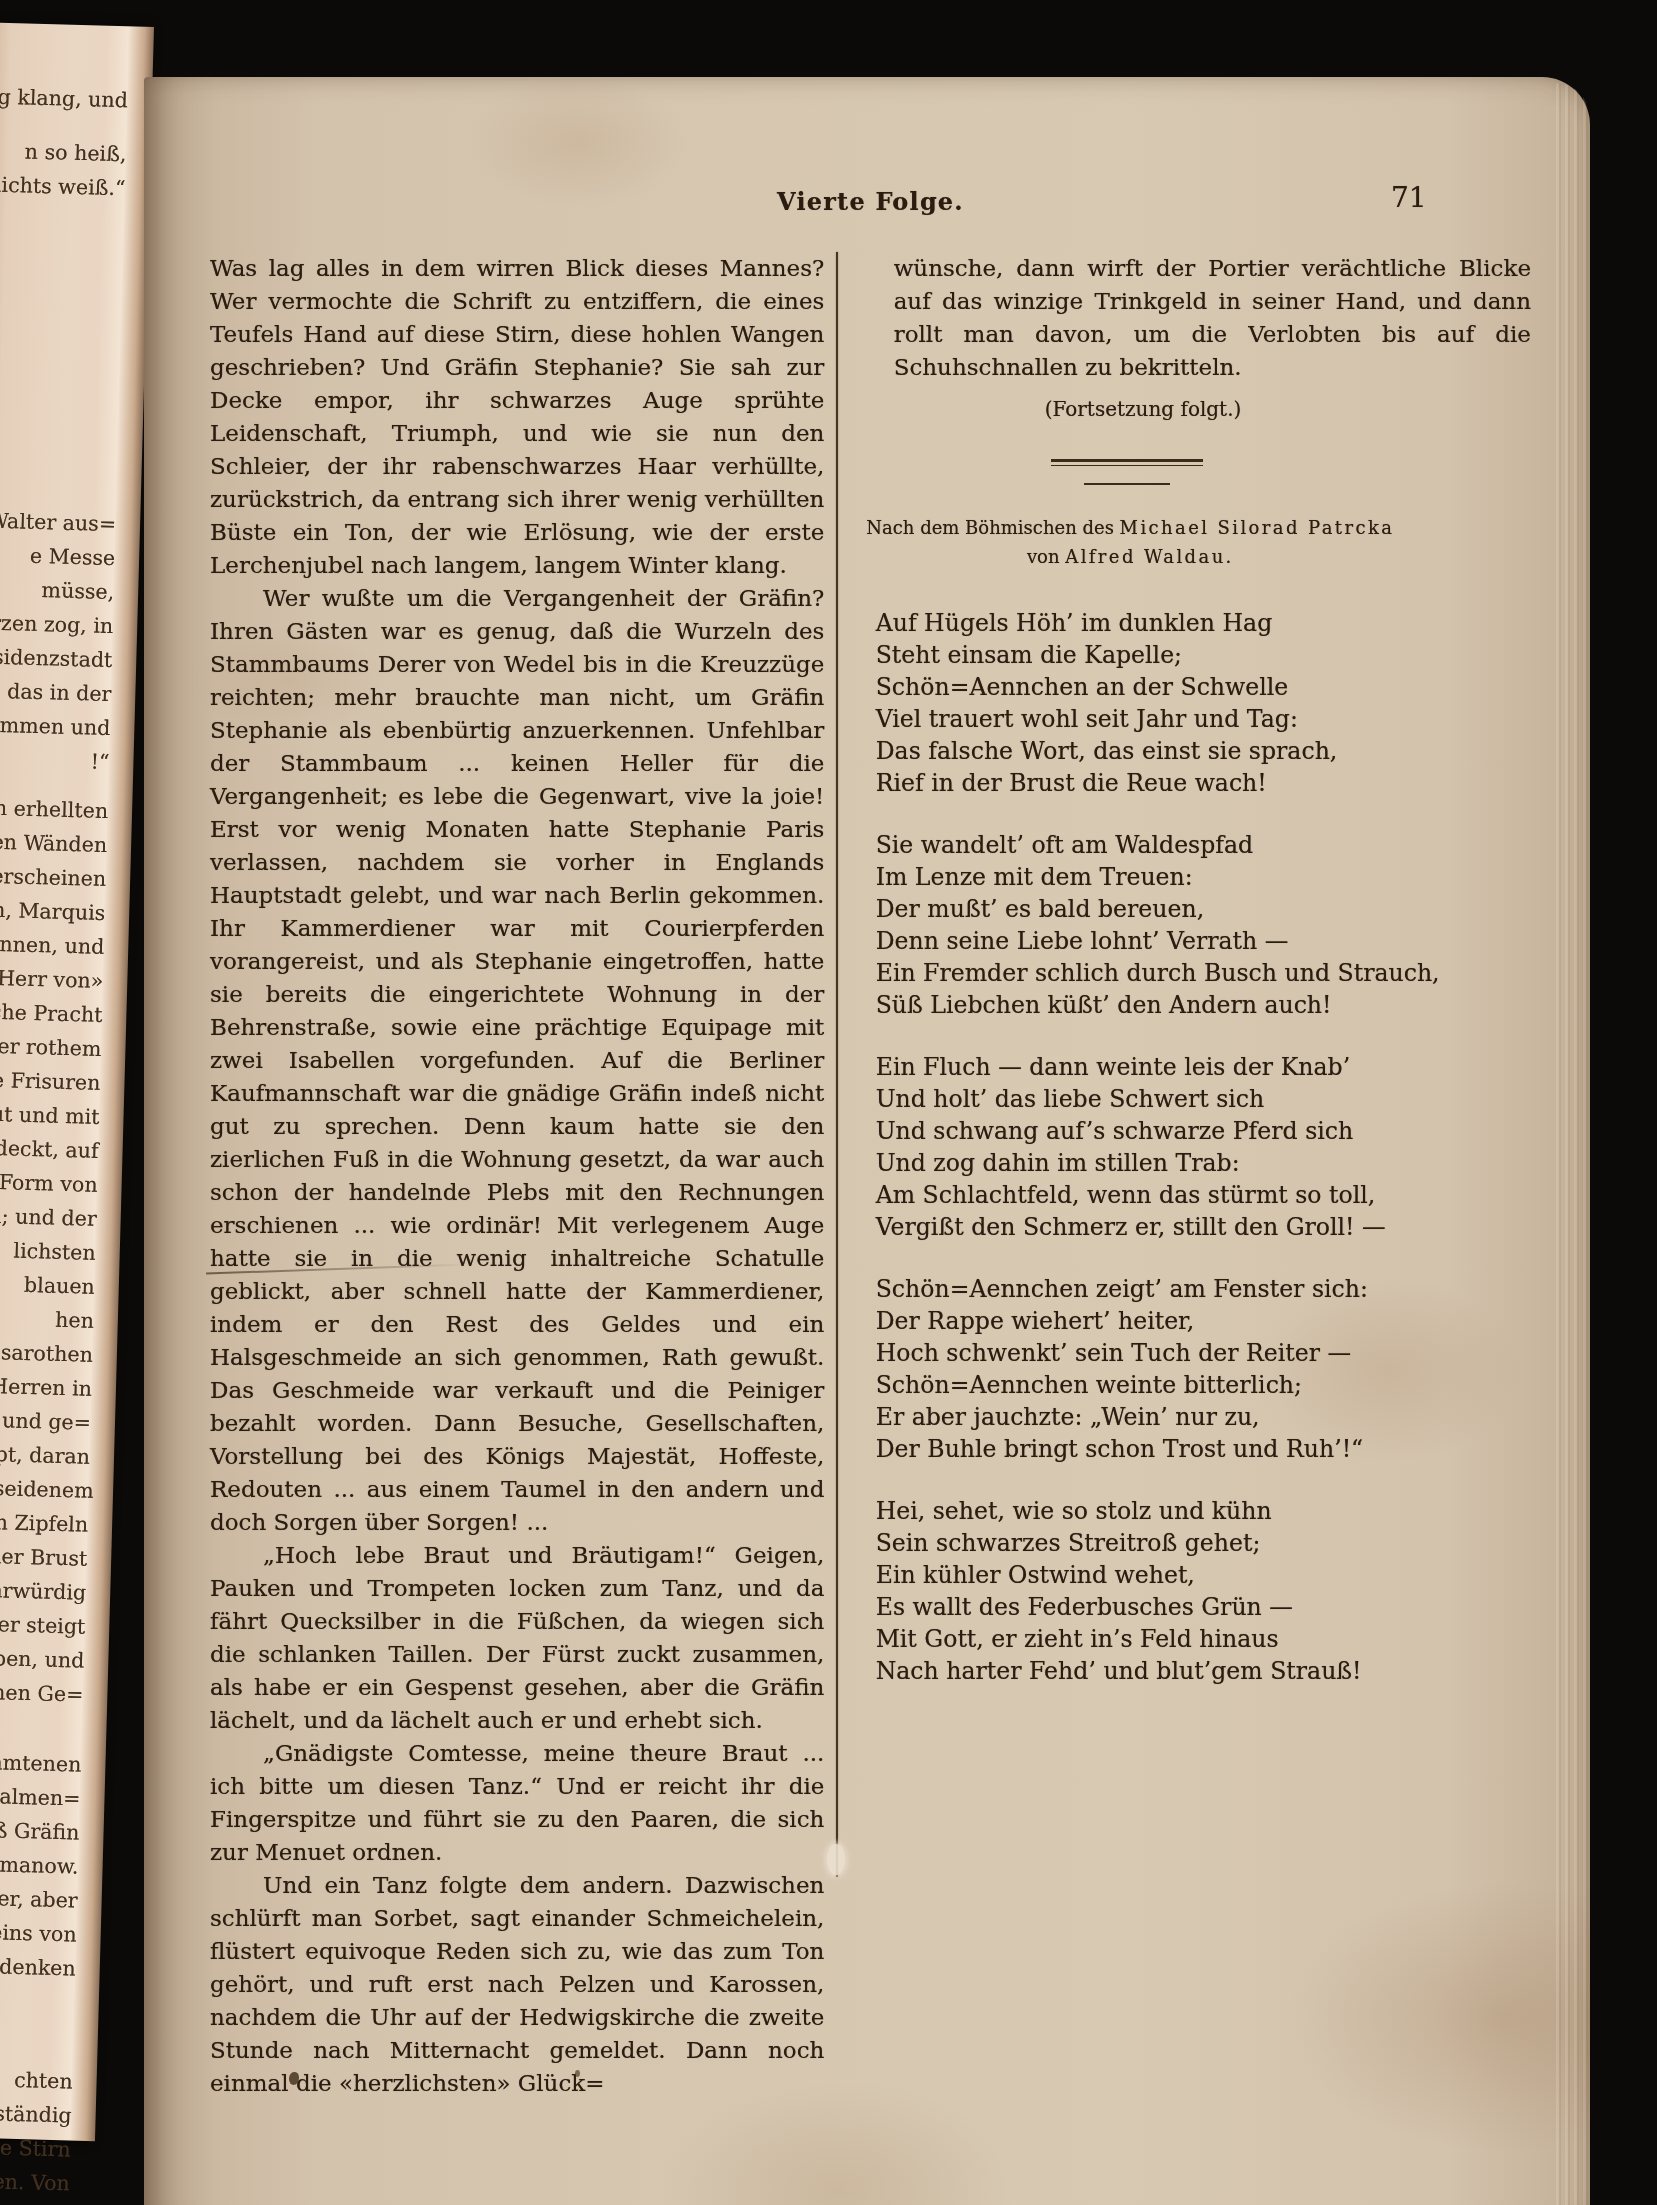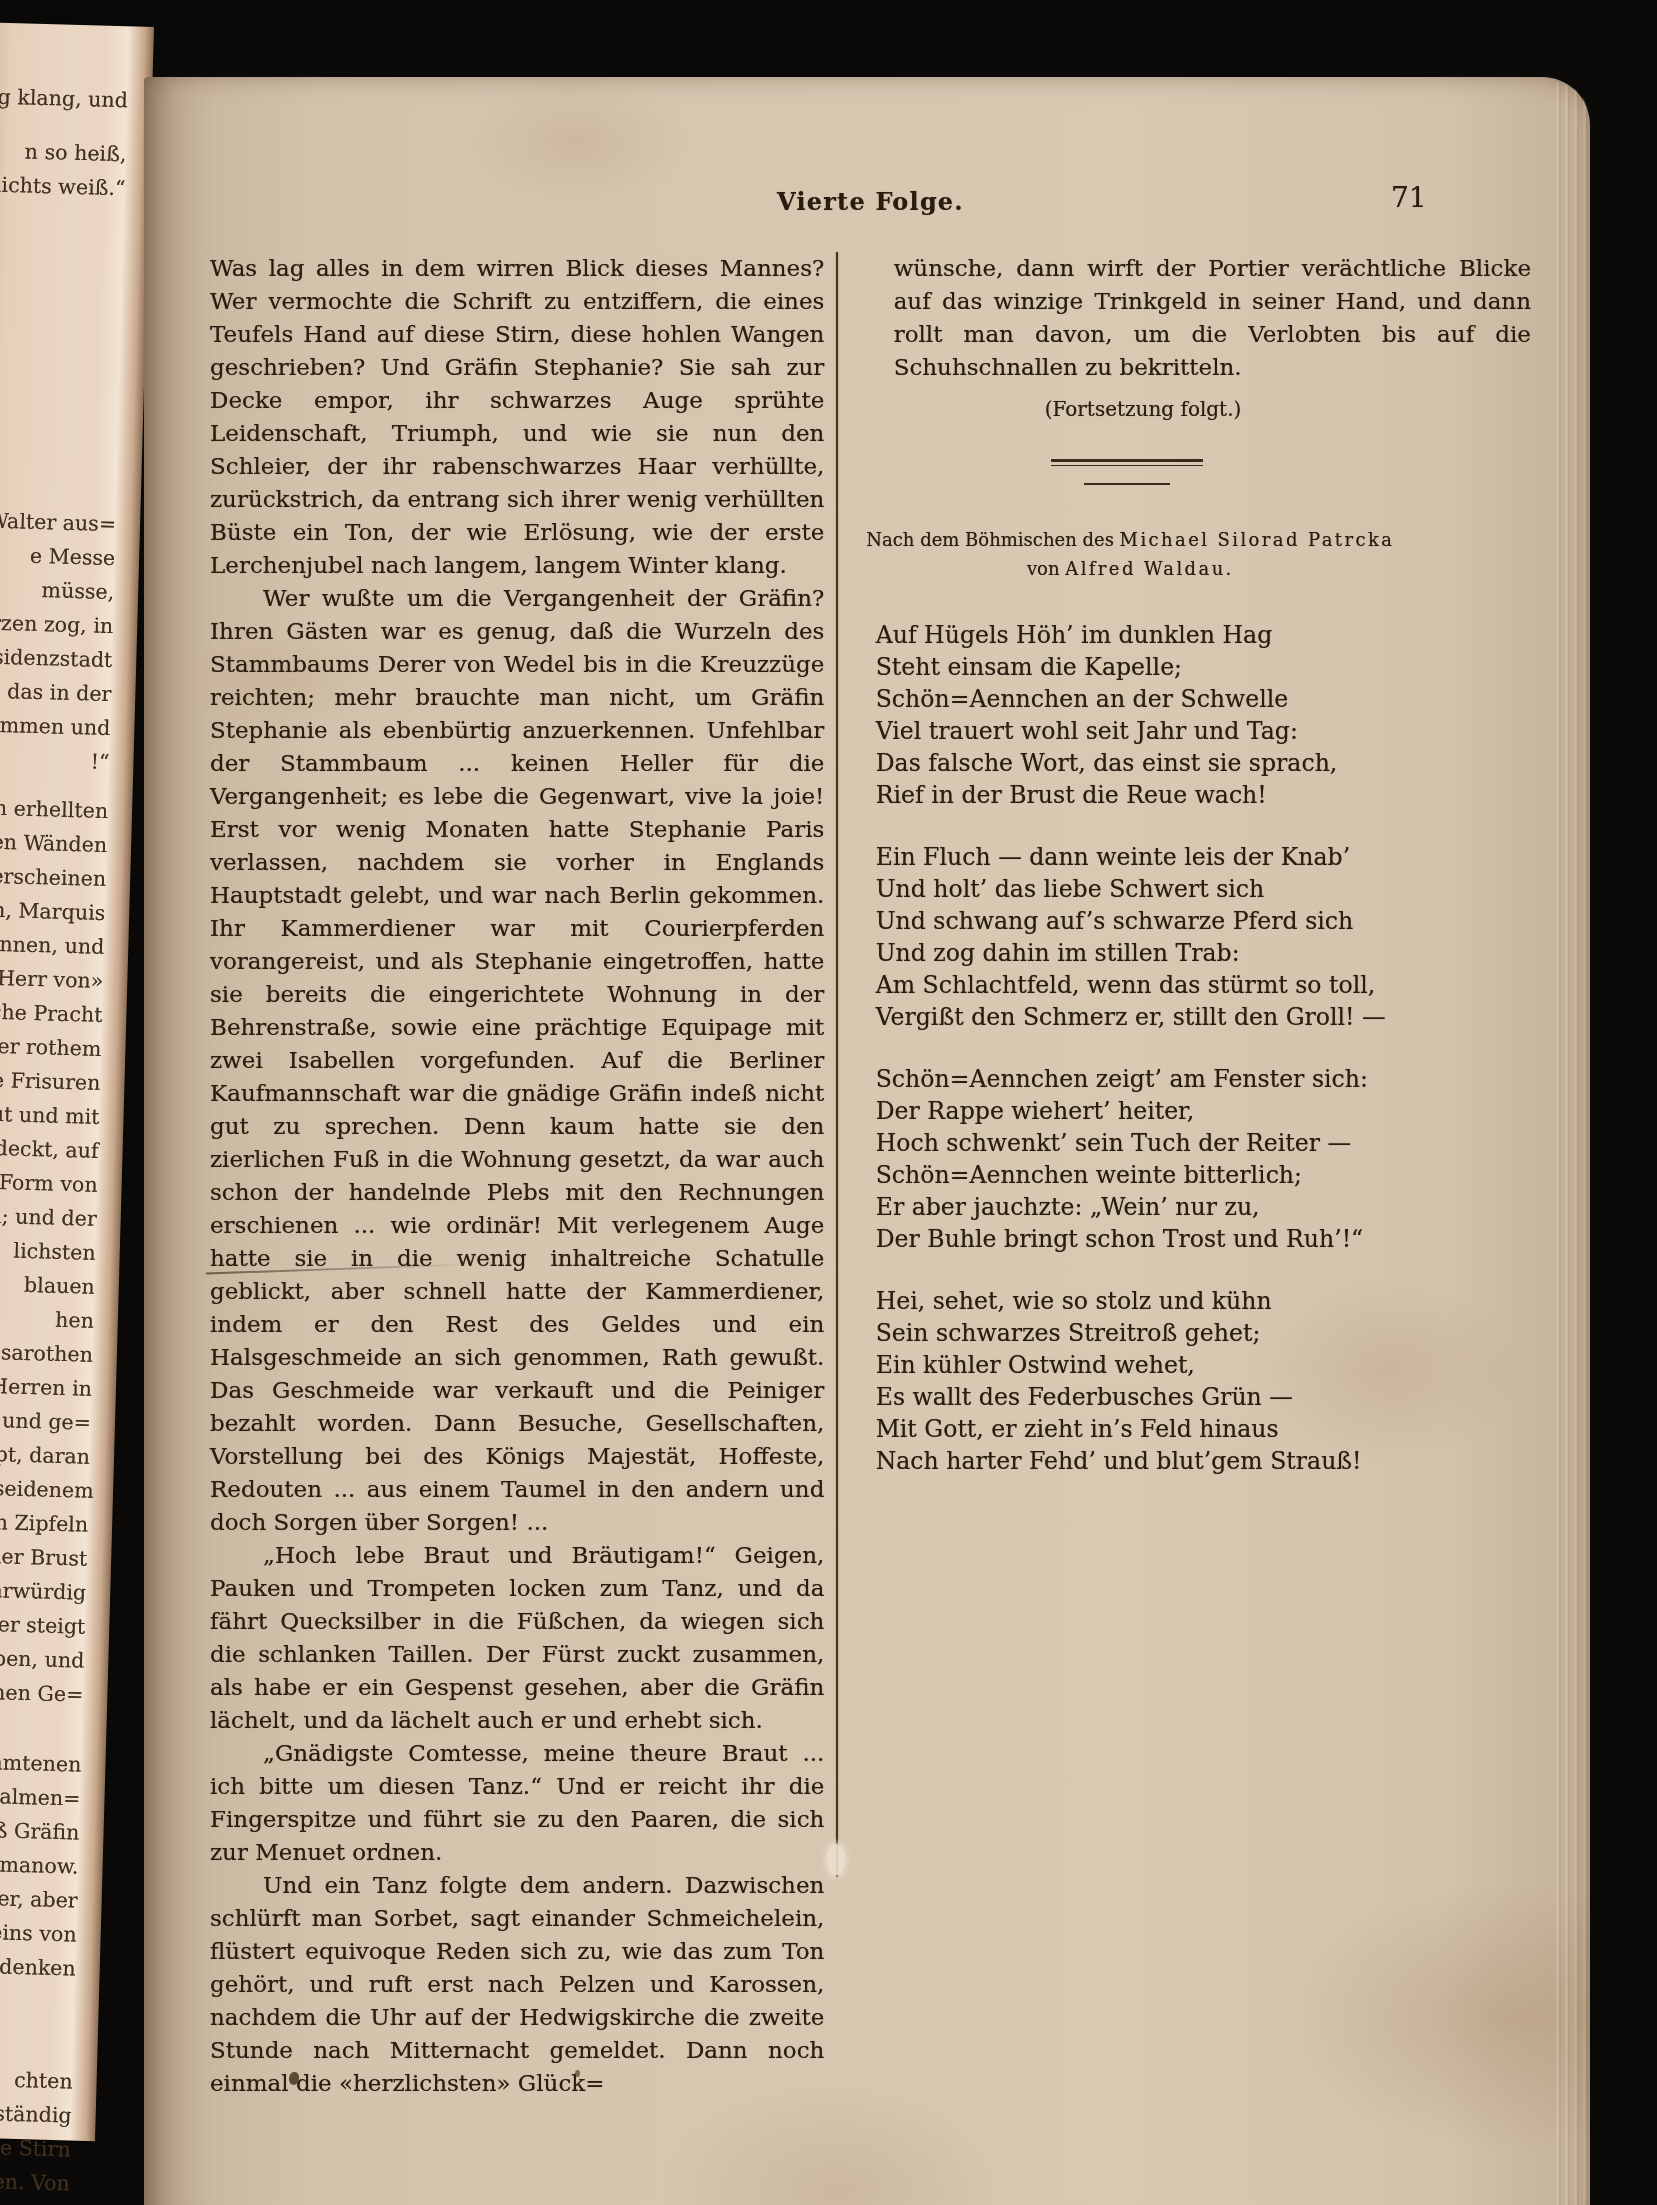--- a/index.html
+++ b/index.html
@@ -57,21 +57,21 @@
   .col-right .cont{margin:0;text-align:justify;}
   .note{margin-top:8.5px;font-size:20px;padding-left:151px;}
   .rule-double{margin:33px auto 0;width:152px;height:3.6px;
     border-top:3px solid #3a2b1b;border-bottom:1.2px solid #3a2b1b;
     transform:translateX(-85px);}
   .poem-title{margin-top:18px;text-align:center;font-size:34px;font-weight:bold;
     letter-spacing:0.6px;transform:translateX(-85px);
     text-shadow:0 0 0.8px rgba(42,29,16,.8);}
   .rule-short{margin:17px auto 0;width:86px;border-top:2.4px solid #3a2b1b;
     transform:translateX(-85px);}
-  .attr{margin-top:40px;text-align:center;font-size:18px;line-height:29px;
+  .attr{margin-top:28px;text-align:center;font-size:18px;line-height:29px;
     transform:translateX(-82px);}
   .attr .spaced{letter-spacing:2.4px;}
   .poem{margin-top:36px;margin-left:-18px;font-size:23.6px;line-height:32px;}
   .stanza{white-space:pre-line;margin:0 0 30px 0;}
 
   
   .crack{position:absolute;left:206px;top:1268px;width:261px;height:1.8px;
     background:linear-gradient(90deg,rgba(60,40,25,.65),rgba(60,40,25,.25) 70%,transparent);
     transform:rotate(-2deg);}
   .fleck{position:absolute;left:827px;top:1844px;width:18px;height:31px;
@@ -162,20 +162,26 @@
           <span>Nach dem Böhmischen des </span><span class="spaced">Michael Silorad Patrcka</span><br>
           <span>von </span><span class="spaced">Alfred Waldau.</span>
         </div>
         <div class="poem">
           <p class="stanza">Auf Hügels Höh’ im dunklen Hag
 Steht einsam die Kapelle;
 Schön=Aennchen an der Schwelle
 Viel trauert wohl seit Jahr und Tag:
 Das falsche Wort, das einst sie sprach,
 Rief in der Brust die Reue wach!</p>
+          <p class="stanza">Sie wandelt’ oft am Waldespfad
+Im Lenze mit dem Treuen:
+Der mußt’ es bald bereuen,
+Denn seine Liebe lohnt’ Verrath —
+Ein Fremder schlich durch Busch und Strauch,
+Süß Liebchen küßt’ den Andern auch!</p>
           <p class="stanza">Ein Fluch — dann weinte leis der Knab’
 Und holt’ das liebe Schwert sich
 Und schwang auf’s schwarze Pferd sich
 Und zog dahin im stillen Trab:
 Am Schlachtfeld, wenn das stürmt so toll,
 Vergißt den Schmerz er, stillt den Groll! —</p>
           <p class="stanza">Schön=Aennchen zeigt’ am Fenster sich:
 Der Rappe wiehert’ heiter,
 Hoch schwenkt’ sein Tuch der Reiter —
 Schön=Aennchen weinte bitterlich;

